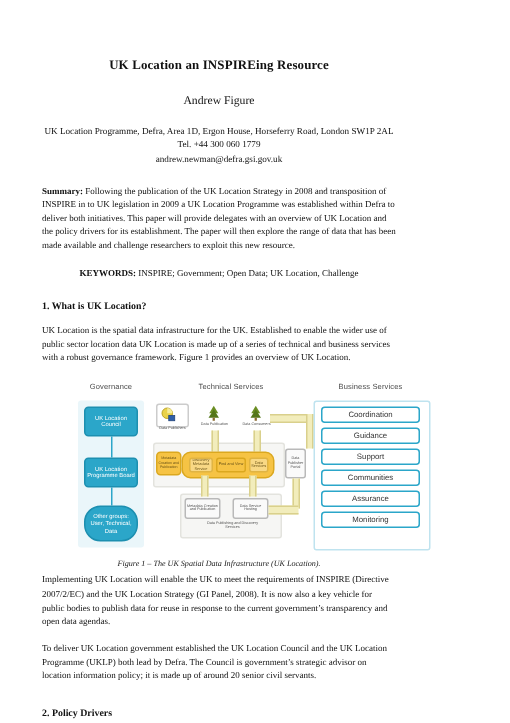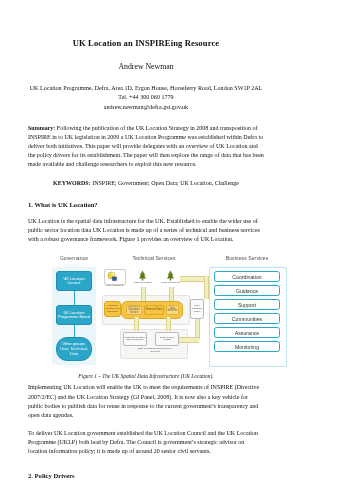--- a/index.html
+++ b/index.html
@@ -261,21 +261,21 @@
     color: #1a1a1a;
   }
 </style>
 </head>
 <body>
 
 <div class="page">
 
   <h1 class="doc-title">UK Location an INSPIREing Resource</h1>
 
-  <div class="author">Andrew Newman</div>
+  <div class="author">Andrew Figure</div>
 
   <div class="affiliation">
     <div>UK Location Programme, Defra, Area 1D, Ergon House, Horseferry Road, London SW1P 2AL</div>
     <div>Tel. +44 300 060 1779</div>
     <div>andrew.newman@defra.gsi.gov.uk</div>
   </div>
 
   <p class="body-text"><span class="lead">Summary:</span><span> Following the publication of the UK Location Strategy in 2008 and transposition of INSPIRE in to UK legislation in 2009 a UK Location Programme was established within Defra to deliver both initiatives.  This paper will provide delegates with an overview of UK Location and the policy drivers for its establishment.  The paper will then explore the range of data that has been made available and challenge researchers to exploit this new resource.</span></p>
 
   <div class="kw"><span class="lead">KEYWORDS:</span><span> INSPIRE; Government; Open Data; UK Location, Challenge</span></div>

